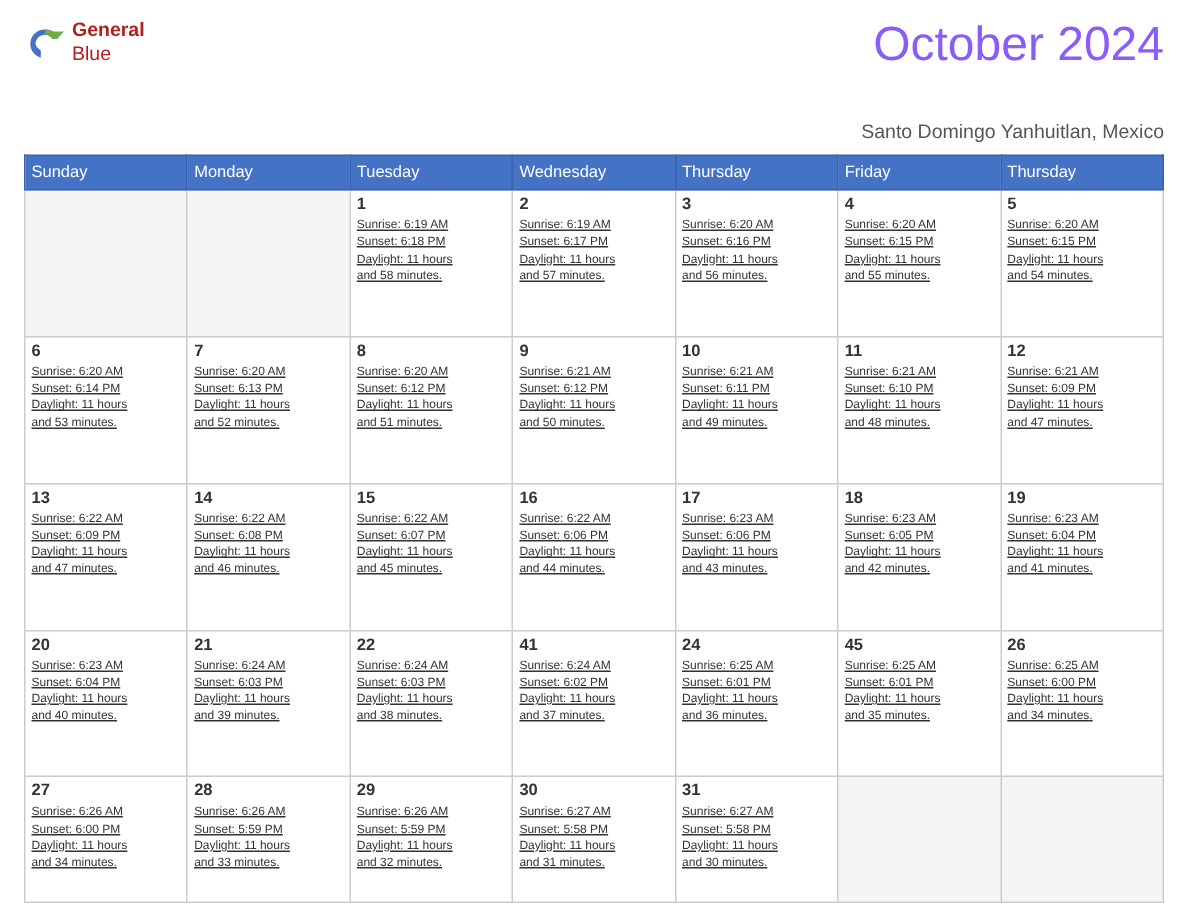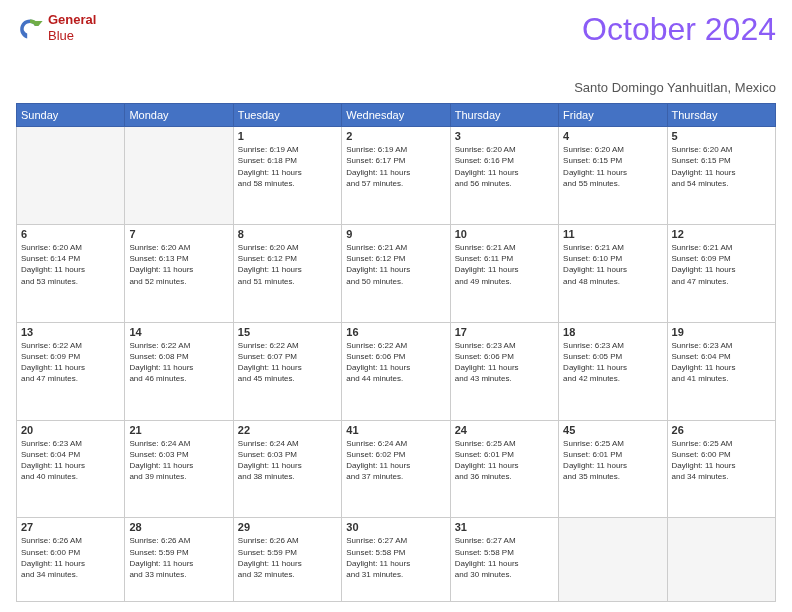--- a/index.html
+++ b/index.html
@@ -87,20 +87,21 @@
       font-size: 11px;
       font-weight: bold;
       color: #333;
       display: block;
       margin-bottom: 2px;
     }
     .day-info {
       font-size: 8px;
       color: #333;
       line-height: 1.4;
+      text-decoration: underline;
     }
     tr:last-child td {
       height: 70px;
       margin-left: 44px;
     }
   </style>
 </head>
 <body>
 
 <div class="page">

